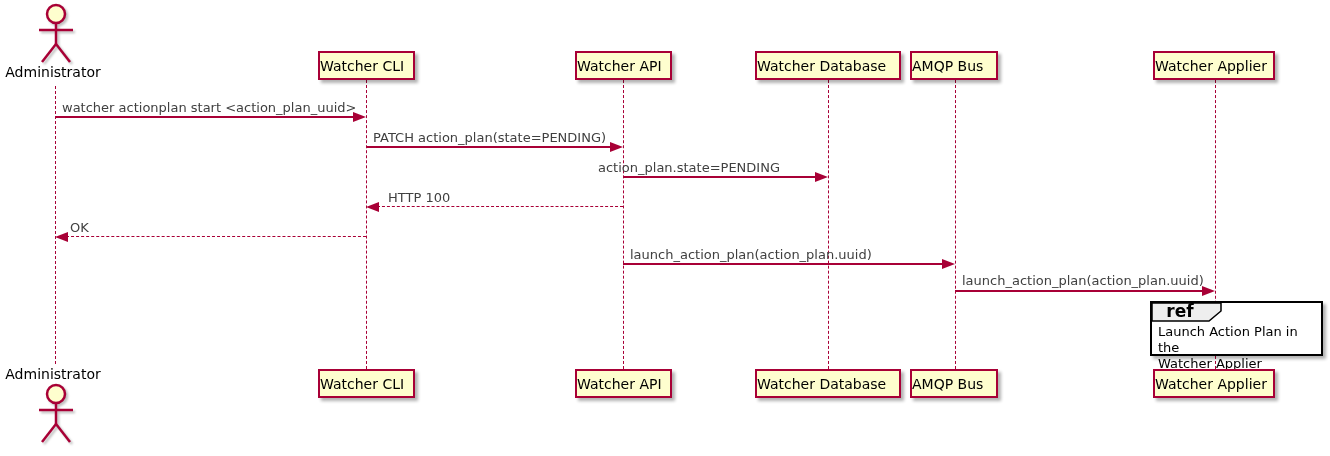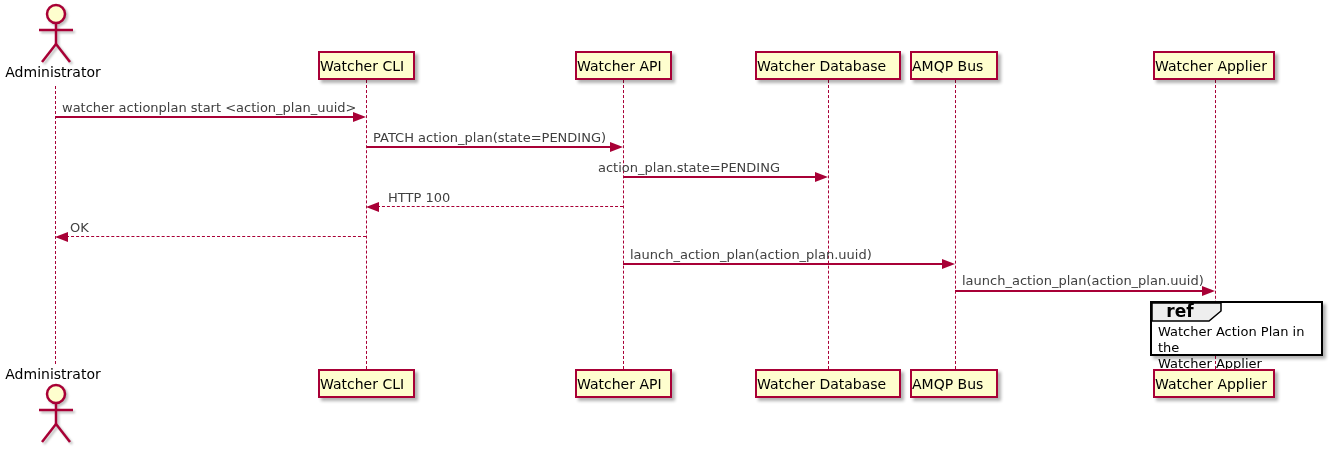--- a/index.html
+++ b/index.html
@@ -116,21 +116,21 @@
   <div class="arrow-right" style="left:1202px;top:286px;"></div>
 
   <div class="ref-box" style="left:1150px;top:301px;width:173px;height:55px;">
     <div class="ref-header">
       <svg width="74" height="20" viewBox="0 0 74 20">
         <polygon points="1,1 70,1 70,9 58,19 1,19" fill="#EEEEEE" stroke="#000000" stroke-width="1.5"></polygon>
       </svg>
       <div class="ref-keyword">ref</div>
     </div>
     <div class="ref-text">
-      <div>Watcher Action Plan in the</div>
+      <div>Launch Action Plan in the</div>
       <div>Watcher Applier</div>
     </div>
   </div>
 
   <div class="actor-label" style="left:-2px;top:366px;">Administrator</div>
   <div class="actor-figure" style="left:34px;top:382px;">
     <svg width="44" height="66" viewBox="0 0 44 66">
       <g stroke="#A80036" stroke-width="2.5" fill="none" filter="drop-shadow(2px 2px 1px rgba(0,0,0,0.25))">
         <circle cx="22" cy="12" r="9" fill="#FEFECE"></circle>
         <line x1="22" y1="21" x2="22" y2="42"></line>

